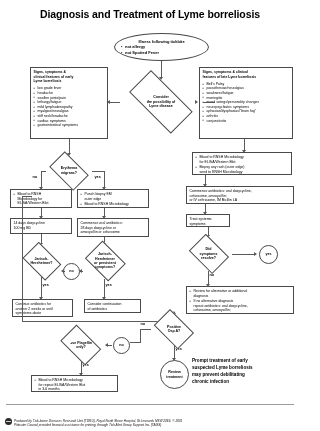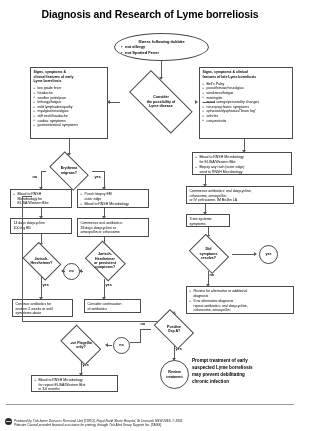--- a/index.html
+++ b/index.html
@@ -112,21 +112,21 @@
     content: ""; position: absolute; left: 0.8px; top: 3.4px;
     width: 5.4px; height: 1px; background: #cfcfcf;
   }
   .rule { position: absolute; left: 6px; right: 6px; top: 404px; height: 1px; background: #9a9a9a; }
 </style>
 </head>
 <body>
 
 <div id="canvas">
 
-  <div class="title">Diagnosis and Research of Lyme borreliosis</div>
+  <div class="title">Diagnosis and Treatment of Lyme borreliosis</div>
 
   <div class="ellipse" style="left:114px; top:33px; width:95px; height:28px;">
     <span class="hdr" style="white-space:pre-line;">Illness following tickbite</span>
     <ul>
       <li>not allergy</li>
       <li>not Spotted Fever</li>
     </ul>
   </div>
 
   <div class="ln v" style="left:161px; top:61px; height:17px;"></div>

